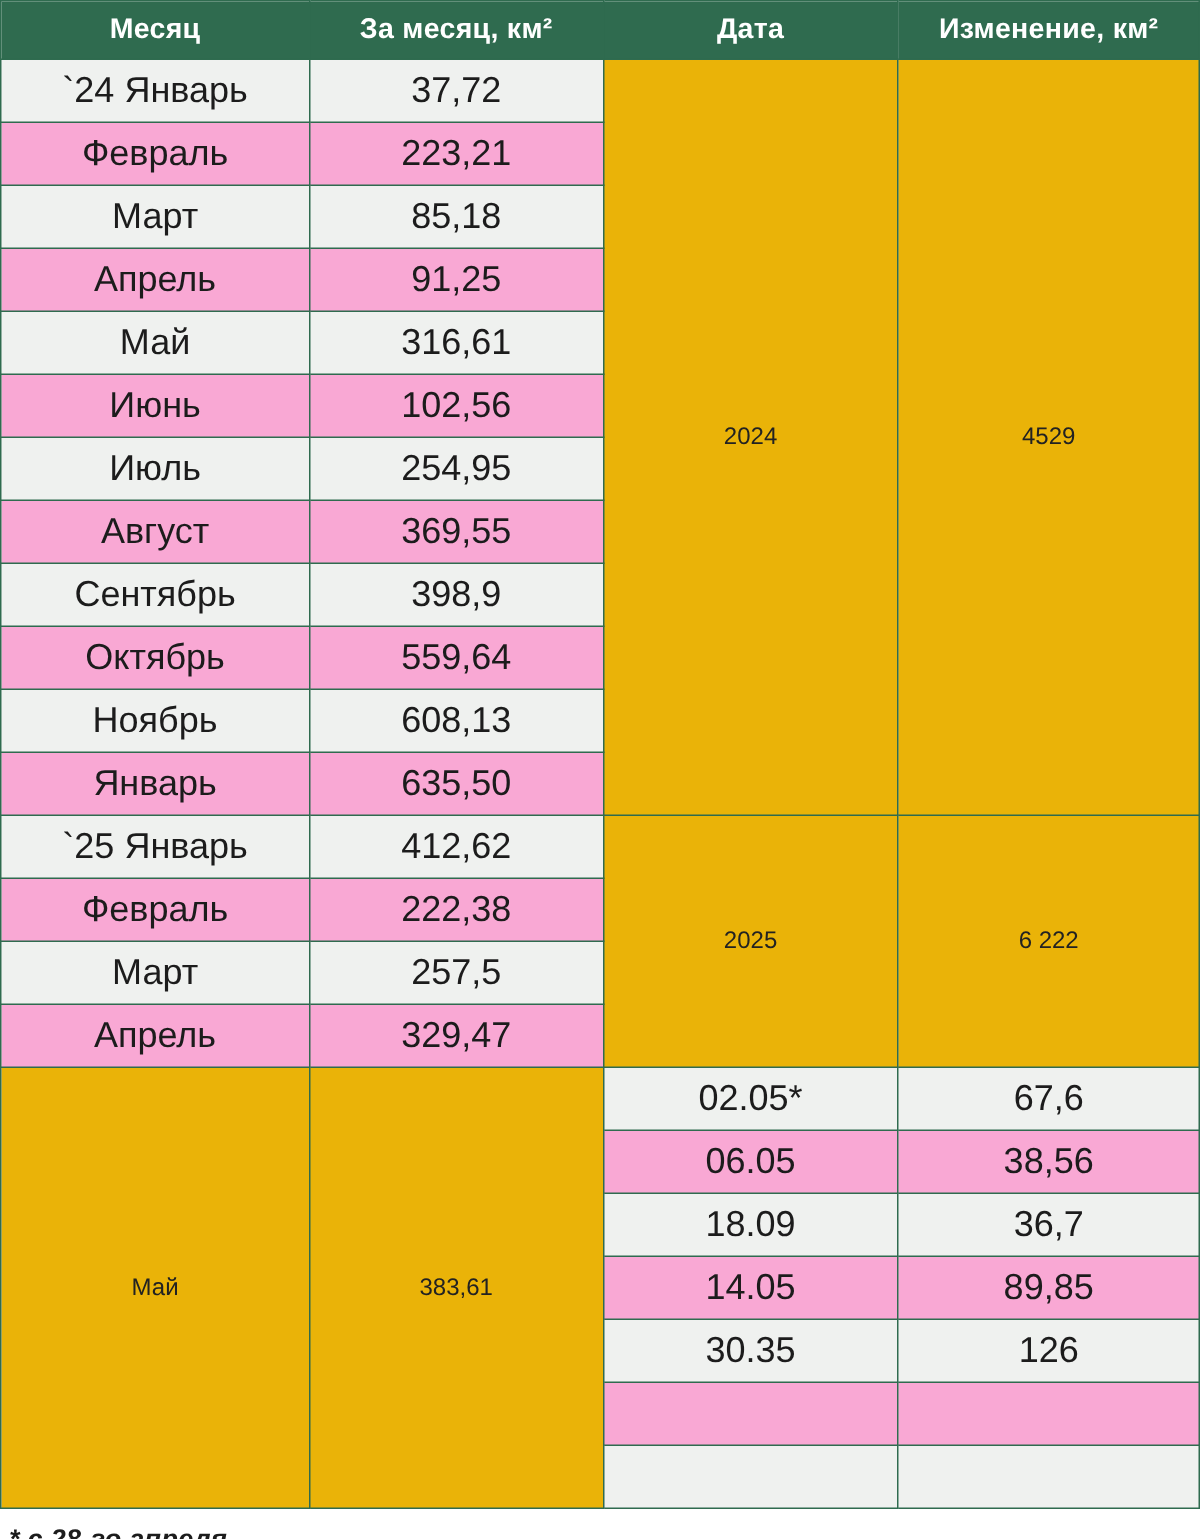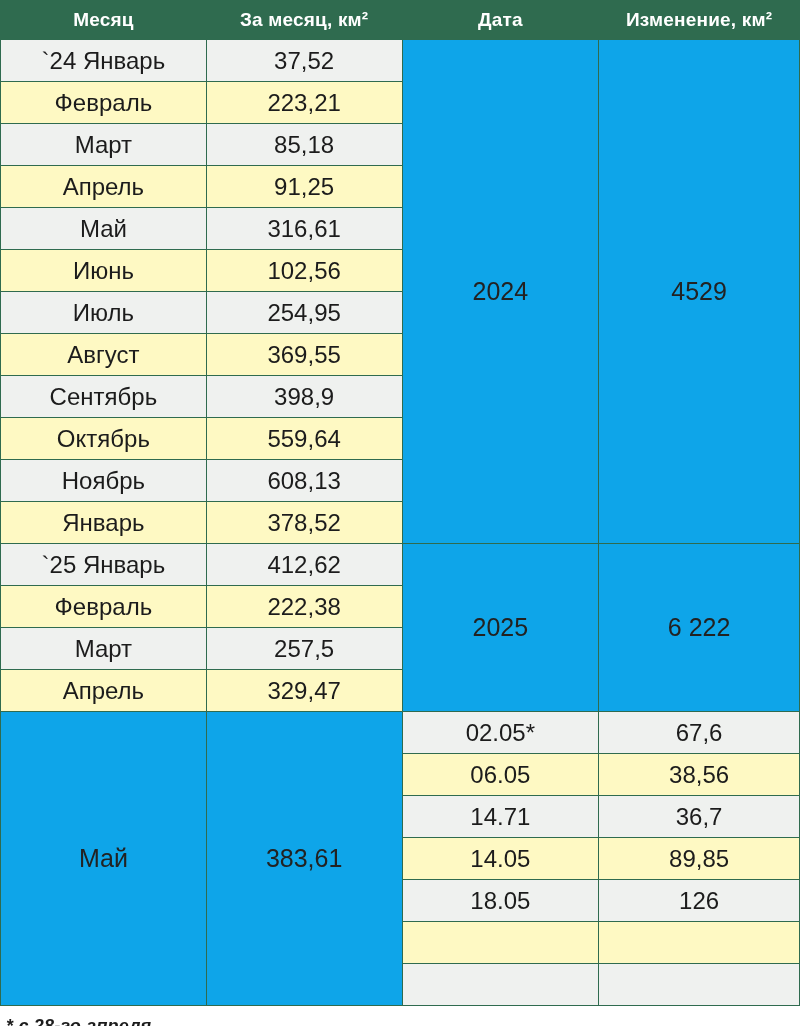--- a/index.html
+++ b/index.html
@@ -43,27 +43,27 @@
     text-align: center;
     font-size: 24px;
     height: 41px;
     color: #1c1c1c;
     white-space: nowrap;
   }
   .shade {
     background: #eff1ef;
   }
   .plain {
-    background: #fef9c3;
+    background: #f9a8d4;
   }
   .big {
-    font-size: 25px;
+    font-size: 16px;
     text-align: center;
     vertical-align: middle;
-    background: #0ea5e9;
+    background: #eab308;
   }
   .empty {
     height: 41px;
   }
   .footnote {
     font-size: 18px;
     font-style: italic;
     font-weight: bold;
     color: #1c1c1c;
     padding: 10px 6px 0 6px;
@@ -90,21 +90,21 @@
         <th class="hdr">Месяц</th>
         <th class="hdr">За месяц, км²</th>
         <th class="hdr">Дата</th>
         <th class="hdr">Изменение, км²</th>
       </tr>
     </thead>
     <tbody>
 
       <tr>
         <td class="cell shade">`24 Январь</td>
-        <td class="cell shade">37,52</td>
+        <td class="cell shade">37,72</td>
         <td class="big" rowspan="12">2024</td>
         <td class="big" rowspan="12">4529</td>
       </tr>
       <tr>
         <td class="cell plain">Февраль</td>
         <td class="cell plain">223,21</td>
       </tr>
       <tr>
         <td class="cell shade">Март</td>
         <td class="cell shade">85,18</td>
@@ -136,21 +136,21 @@
       <tr>
         <td class="cell plain">Октябрь</td>
         <td class="cell plain">559,64</td>
       </tr>
       <tr>
         <td class="cell shade">Ноябрь</td>
         <td class="cell shade">608,13</td>
       </tr>
       <tr>
         <td class="cell plain">Январь</td>
-        <td class="cell plain">378,52</td>
+        <td class="cell plain">635,50</td>
       </tr>
 
       <tr>
         <td class="cell shade">`25 Январь</td>
         <td class="cell shade">412,62</td>
         <td class="big" rowspan="4">2025</td>
         <td class="big" rowspan="4">6 222</td>
       </tr>
       <tr>
         <td class="cell plain">Февраль</td>
@@ -169,29 +169,29 @@
         <td class="big" rowspan="7">Май</td>
         <td class="big" rowspan="7">383,61</td>
         <td class="cell shade">02.05*</td>
         <td class="cell shade">67,6</td>
       </tr>
       <tr>
         <td class="cell plain">06.05</td>
         <td class="cell plain">38,56</td>
       </tr>
       <tr>
-        <td class="cell shade">14.71</td>
+        <td class="cell shade">18.09</td>
         <td class="cell shade">36,7</td>
       </tr>
       <tr>
         <td class="cell plain">14.05</td>
         <td class="cell plain">89,85</td>
       </tr>
       <tr>
-        <td class="cell shade">18.05</td>
+        <td class="cell shade">30.35</td>
         <td class="cell shade">126</td>
       </tr>
       <tr>
         <td class="cell plain empty"></td>
         <td class="cell plain empty"></td>
       </tr>
       <tr>
         <td class="cell shade empty"></td>
         <td class="cell shade empty"></td>
       </tr>

